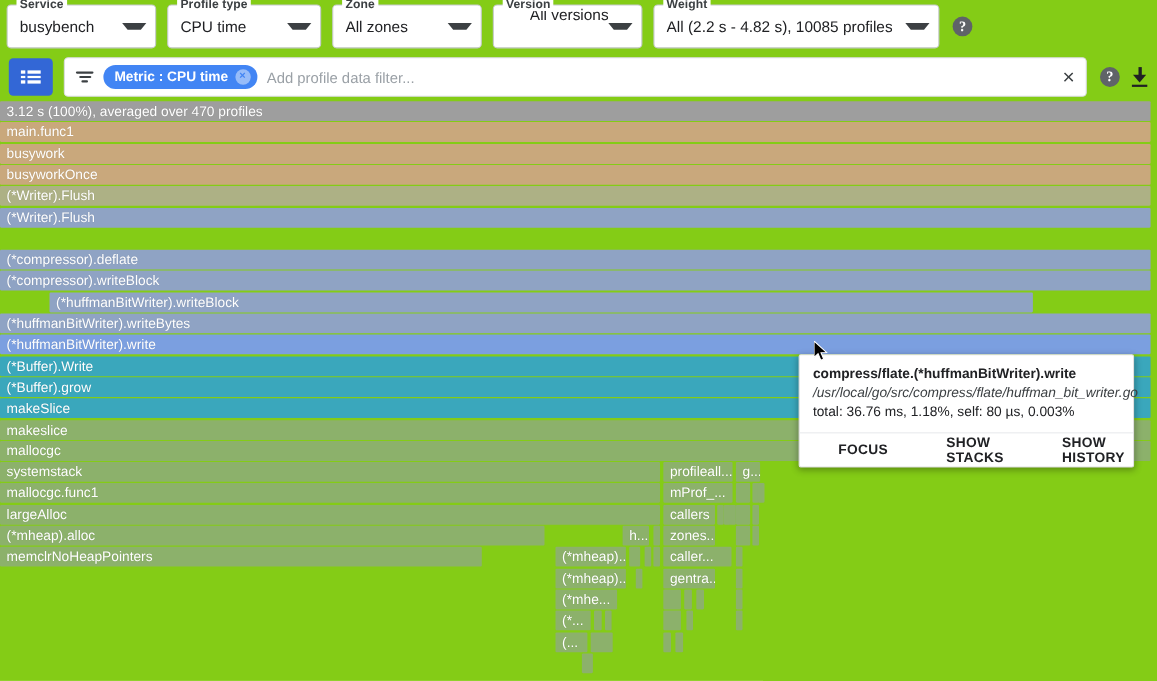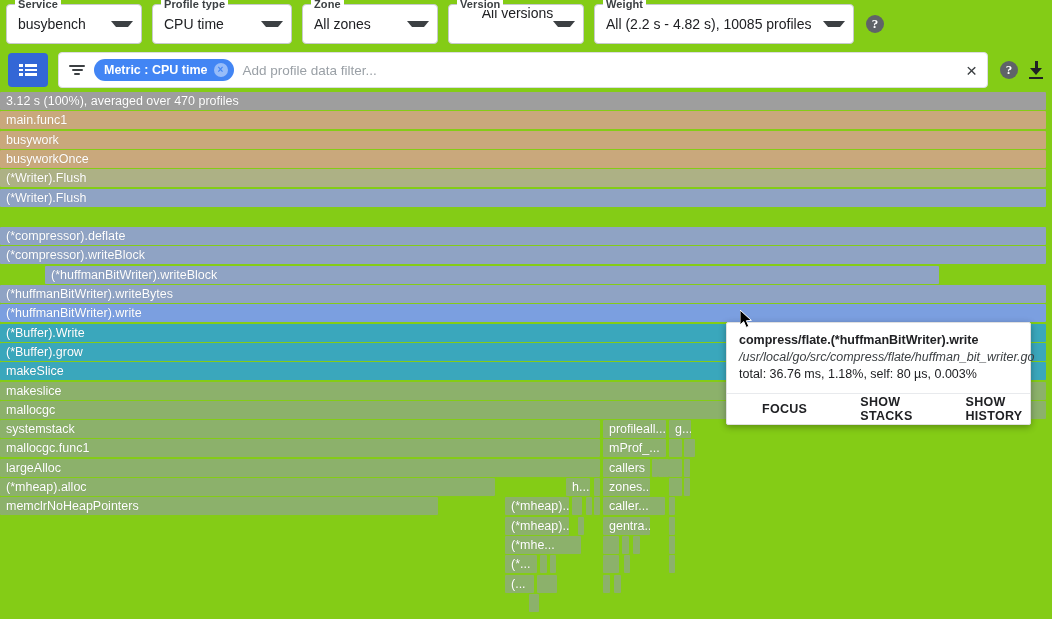--- a/index.html
+++ b/index.html
@@ -274,21 +274,21 @@
       <div class="frame" style="left: 505px; top: 405.3px; width: 64px; background: rgb(140, 177, 107);"><span>(*mheap)....</span></div>
       <div class="frame" style="left: 572px; top: 405.3px; width: 10px; background: rgb(140, 177, 107);"></div>
       <div class="frame" style="left: 586px; top: 405.3px; width: 5px; background: rgb(140, 177, 107);"></div>
       <div class="frame" style="left: 594px; top: 405.3px; width: 5px; background: rgb(140, 177, 107);"></div>
       <div class="frame" style="left: 603px; top: 405.3px; width: 62px; background: rgb(140, 177, 107);"><span>caller...</span></div>
       <div class="frame" style="left: 669px; top: 405.3px; width: 4px; background: rgb(140, 177, 107);"></div>
       <div class="frame" style="left: 505px; top: 424.6px; width: 64px; background: rgb(140, 177, 107);"><span>(*mheap)....</span></div>
       <div class="frame" style="left: 578px; top: 424.6px; width: 5px; background: rgb(140, 177, 107);"></div>
       <div class="frame" style="left: 603px; top: 424.6px; width: 47px; background: rgb(140, 177, 107);"><span>gentra...</span></div>
       <div class="frame" style="left: 669px; top: 424.6px; width: 4px; background: rgb(140, 177, 107);"></div>
-      <div class="frame" style="left: 505px; top: 443.9px; width: 76px; background: rgb(140, 177, 107);"><span>(*mhe...</span></div>
+      <div class="frame" style="left: 505px; top: 443.9px; width: 56px; background: rgb(140, 177, 107);"><span>(*mhe...</span></div>
       <div class="frame" style="left: 603px; top: 443.9px; width: 16px; background: rgb(140, 177, 107);"></div>
       <div class="frame" style="left: 622px; top: 443.9px; width: 7px; background: rgb(140, 177, 107);"></div>
       <div class="frame" style="left: 633px; top: 443.9px; width: 7px; background: rgb(140, 177, 107);"></div>
       <div class="frame" style="left: 669px; top: 443.9px; width: 4px; background: rgb(140, 177, 107);"></div>
       <div class="frame" style="left: 505px; top: 463.2px; width: 32px; background: rgb(140, 177, 107);"><span>(*...</span></div>
       <div class="frame" style="left: 540px; top: 463.2px; width: 7px; background: rgb(140, 177, 107);"></div>
       <div class="frame" style="left: 550px; top: 463.2px; width: 4px; background: rgb(140, 177, 107);"></div>
       <div class="frame" style="left: 603px; top: 463.2px; width: 16px; background: rgb(140, 177, 107);"></div>
       <div class="frame" style="left: 624px; top: 463.2px; width: 6px; background: rgb(140, 177, 107);"></div>
       <div class="frame" style="left: 669px; top: 463.2px; width: 4px; background: rgb(140, 177, 107);"></div>

